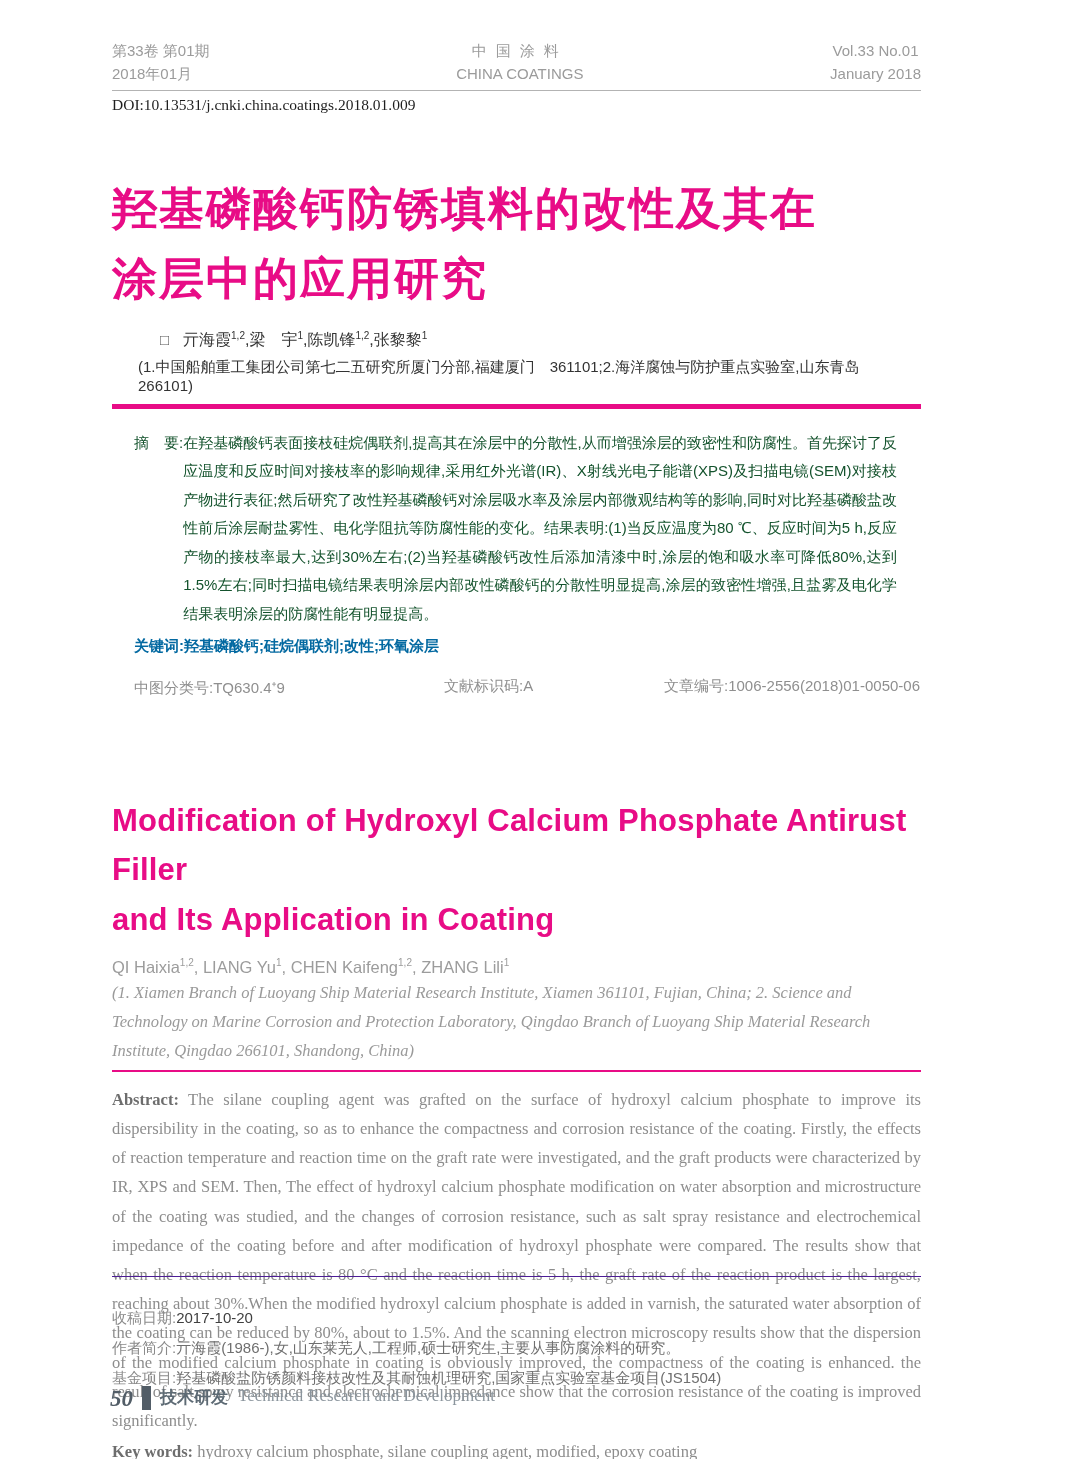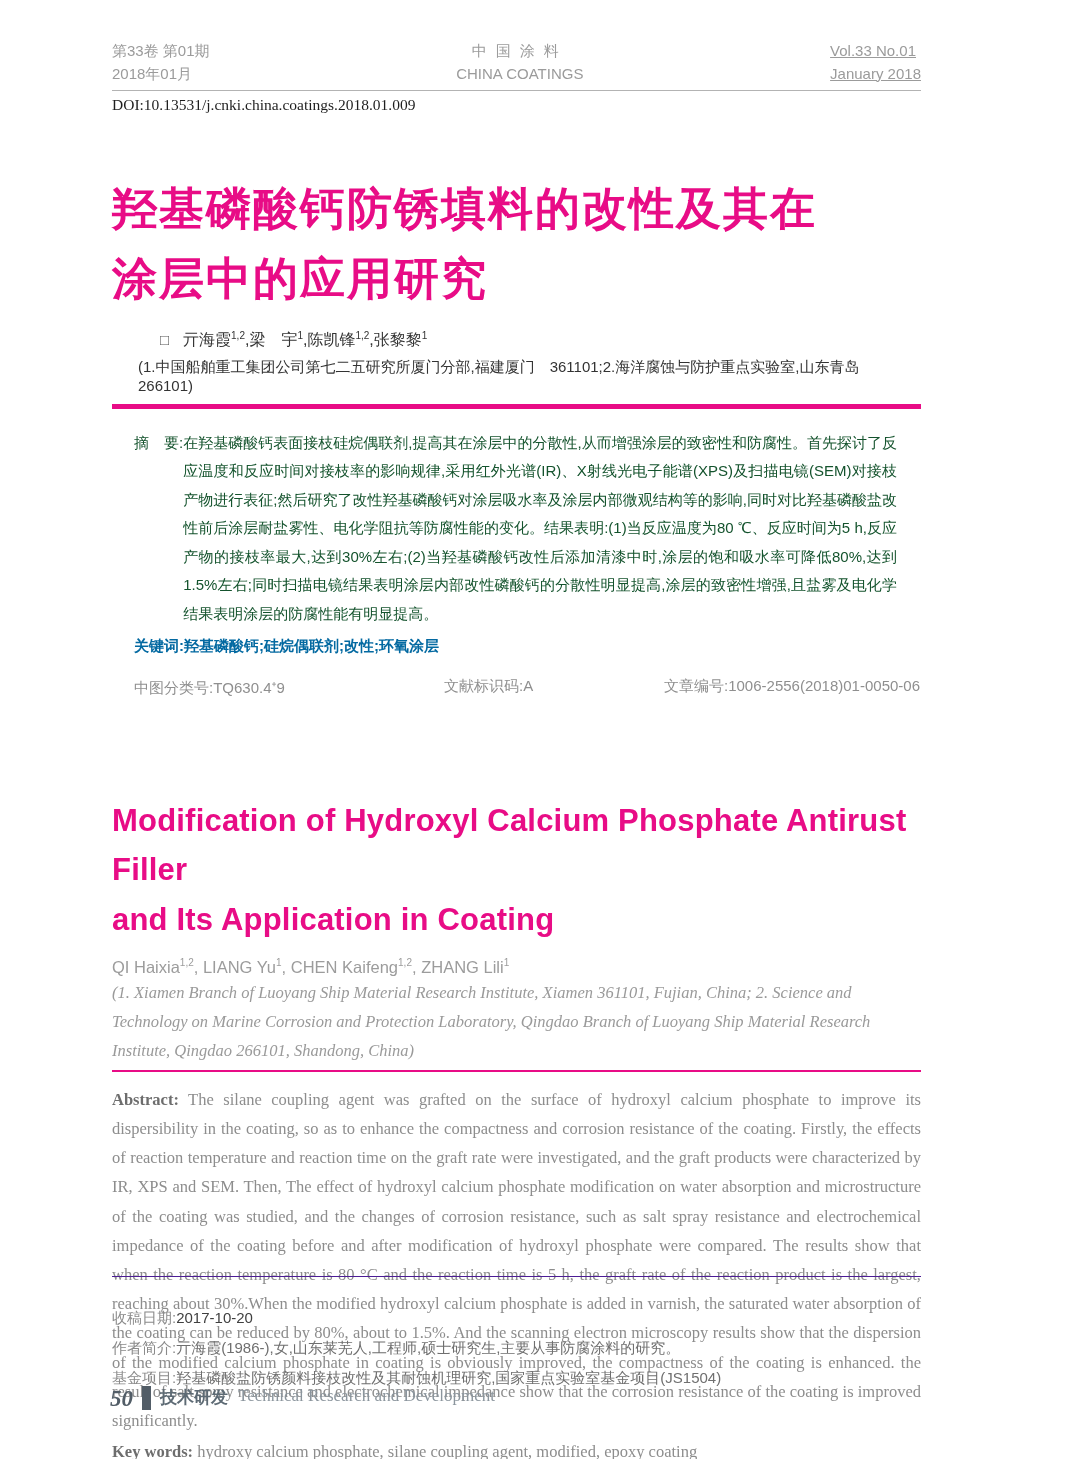--- a/index.html
+++ b/index.html
@@ -16,21 +16,21 @@
   
   .journal-header {
     display:flex; justify-content:space-between; align-items:flex-start;
     padding-top:40px; padding-bottom:5px;
     border-bottom:1px solid #b3b3b3;
     color:#9b9b9b; font-size:15px; line-height:1.5;
   }
   .jh-left { text-align:left; }
   .jh-center { text-align:center; }
   .jh-center .cn-name { letter-spacing:9px; }
-  .jh-right { text-align:left;text-decoration:underline; }
+  .jh-right { text-align:center; }
 
   .doi-line {
     margin-top:5px;
     font-family:"Liberation Serif", serif;
     font-size:15.5px; color:#1e1e1e;
   }
 
   
   .cn-title {
     margin-top:60px;

